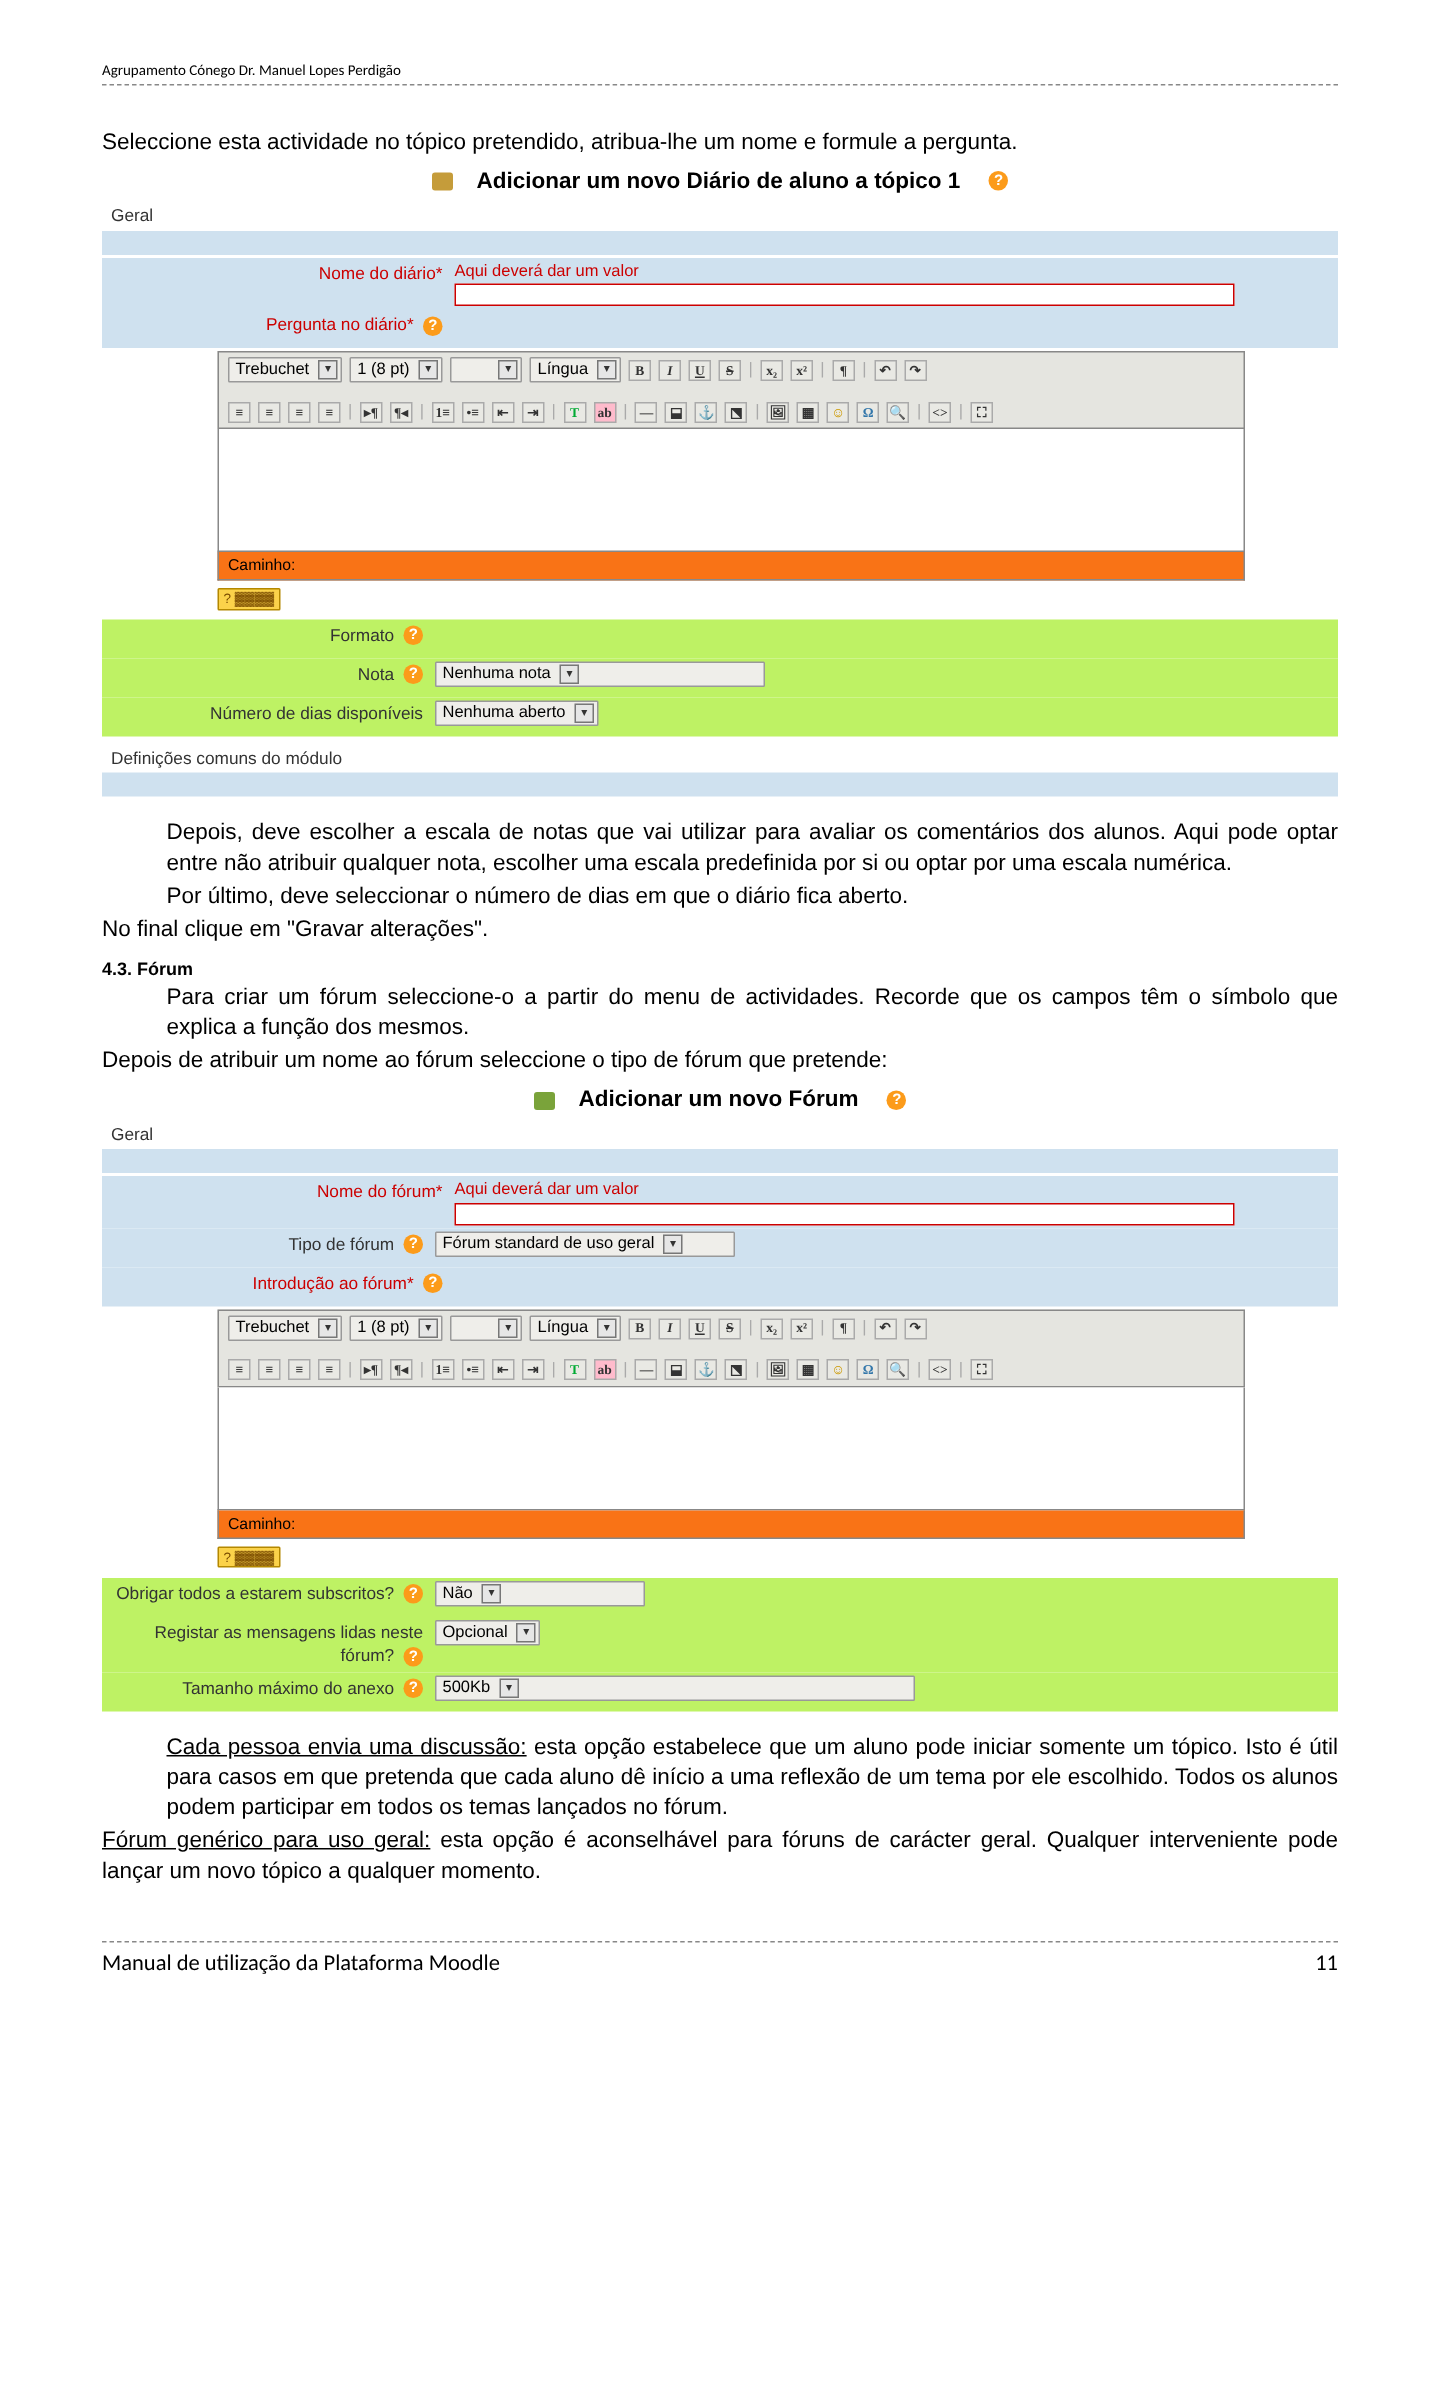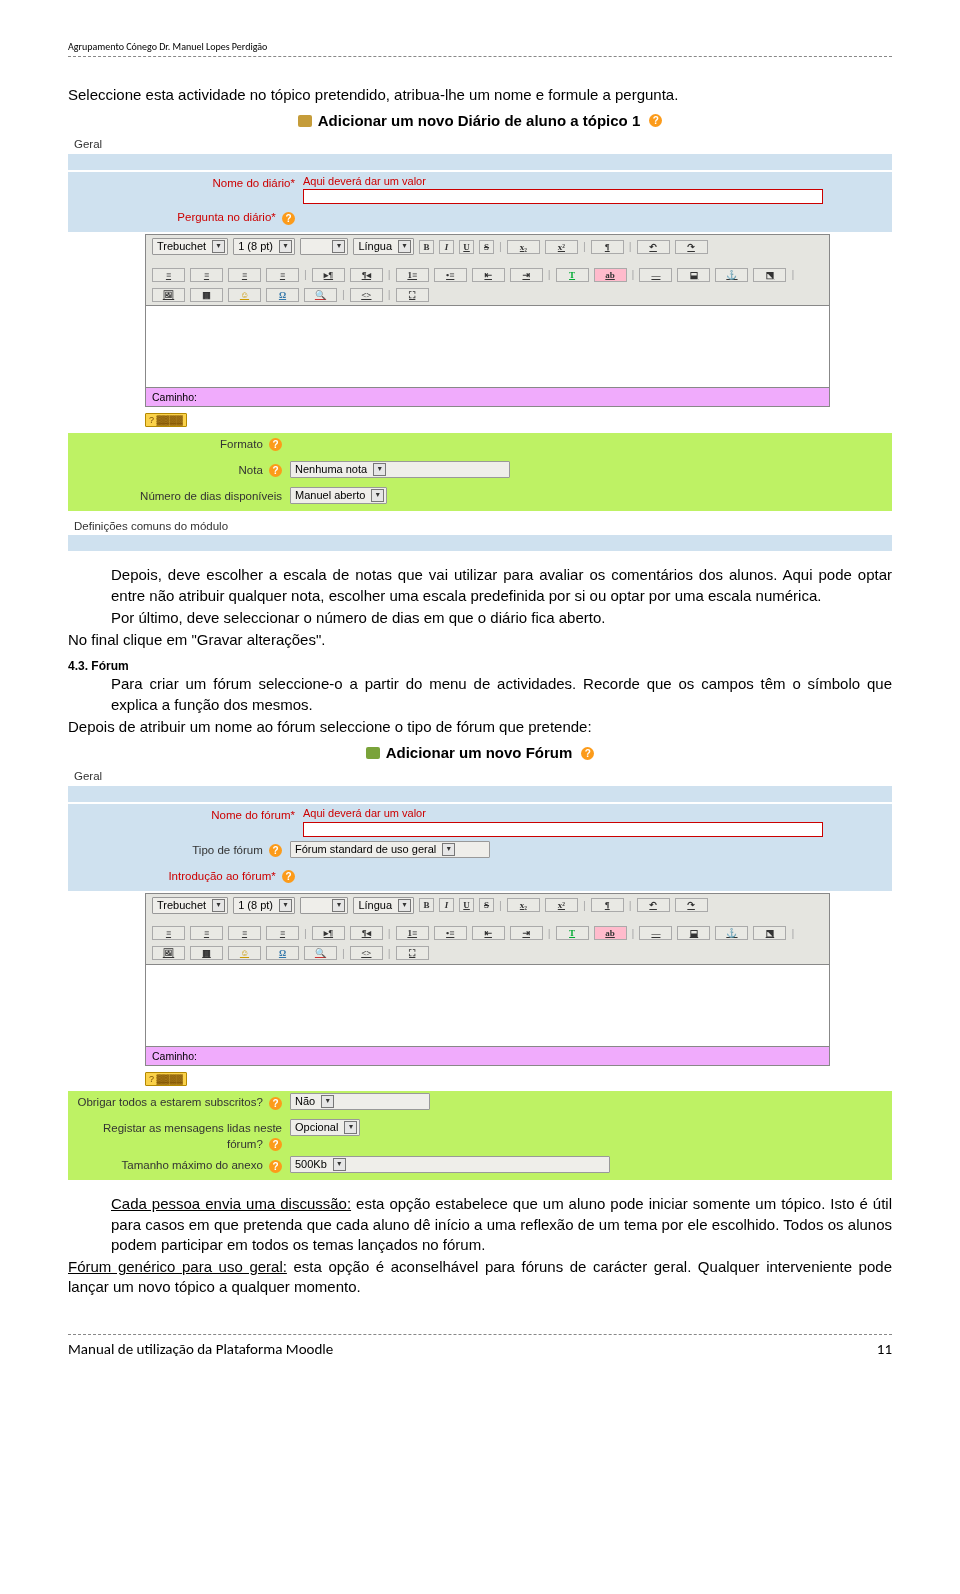--- a/index.html
+++ b/index.html
@@ -8,42 +8,42 @@
   .doc-header { font-family: Calibri, Arial, sans-serif; font-size: 10px; margin-bottom: 2px; }
   .dashed-rule { border: none; border-top: 1px dashed #888; margin: 0 0 28px 0; }
   .dashed-rule.footer-rule { margin: 36px 0 4px 0; }
   .body-para { font-size: 15px; margin-bottom: 6px; text-align: justify; }
   .body-para.tight { margin-bottom: 2px; margin-left: 43px; }
   .sec-heading { font-weight: bold; font-size: 12px; margin-top: 8px; }
   .underline { text-decoration: underline; }
   .footer-row { font-family: Calibri, Arial, sans-serif; font-size: 15px; display: flex; justify-content: space-between; }
 
   .shot { background: #fff; margin: 6px 0 14px 0; }
-  .shot-h { display: flex; justify-content: center; align-items: center; gap: 6px; font-weight: bold; font-size: 15px; margin: 2px 0 6px 0; }
+  .shot-h { display: flex; justify-content: center; align-items: center; gap: 16px; font-weight: bold; font-size: 15px; margin: 2px 0 6px 0; }
   .shot-h .hicon { width: 14px; height: 12px; background: #c59c3a; border-radius: 2px; display: inline-block; }
   .help-icon { display: inline-block; width: 13px; height: 13px; border-radius: 50%; background: #fc9b1a; color: #fff; font-size: 10px; text-align: center; line-height: 13px; font-weight: bold; vertical-align: middle; margin-left: 3px; }
   .group-lbl { font-size: 11.5px; font-weight: normal; color: #333; padding-left: 6px; }
   .bluebar { background: #cfe1ef; height: 16px; margin: 1px 0 2px 0; }
   .thinrow { background: #cfe1ef; display: flex; align-items: flex-start; padding: 2px 0; min-height: 26px; font-size: 11.5px; }
   .thinrow.whitebg { background: #bef264; }
   .thinrow .lbl { flex: 0 0 222px; text-align: right; padding-right: 8px; color: #333; padding-top: 2px; }
   .thinrow .lbl.red { color: #c00; margin-left: 13px; }
   .thinrow .val { flex: 1 1 auto; padding-right: 6px; }
   .req-box { color: #c00; font-size: 11px; margin-bottom: 1px; }
   .txtfield { border: 1px solid #c00; background: #fff; height: 15px; width: 100%; max-width: 520px; padding: 0 3px; font-size: 11px; }
   .dropdown { display: inline-flex; align-items: center; background: #efeeea; border: 1px solid #999; height: 17px; font-size: 11px; padding: 0 2px 0 4px; border-radius: 1px; vertical-align: middle; }
   .dropdown .dd-txt { padding-right: 6px; }
   .dropdown .dd-arrow { width: 13px; height: 13px; background: #e6e6e6; border: 1px solid #777; display: inline-flex; align-items: center; justify-content: center; font-size: 8px; color: #333; }
   .editor-wrap { margin: 2px 0 0 77px; width: 685px; }
   .toolbar { background: #e5e5e0; border: 1px solid #888; padding: 3px 6px; display: flex; flex-wrap: wrap; gap: 5px; align-items: center; font-size: 10px; }
   .tbicon { width: 15px; height: 14px; background: #e9e9e4; border: 1px solid #aaa; display: inline-flex; align-items: center; justify-content: center; font-size: 9px; color: #333; font-weight: bold; font-family: serif; }
-  .tbicon.sm { width: 33px; text-decoration: underline; }
+  .tbicon.sm { width: 15px; }
   .tr-sep { color: #aaa; font-size: 11px; }
   .editor-body { background: #fff; border: 1px solid #888; border-top: none; height: 82px; }
-  .editor-foot { background: #f0abfc; border: 1px solid #888; border-top: none; padding: 2px 6px; font-size: 10.5px; display: flex; justify-content: space-between; }
+  .editor-foot { background: #f97316; border: 1px solid #888; border-top: none; padding: 2px 6px; font-size: 10.5px; display: flex; justify-content: space-between; }
   .html-badge { display: inline-block; background: #fbd24a; border: 1px solid #b48800; color: #7a4c00; font-size: 9px; padding: 0 3px; border-radius: 1px; }
   .simple-rows { margin: 4px 0 2px 0; }
   .simple-rows .thinrow .lbl { flex: 0 0 222px; }
   .plain { font-size: 11px; padding-top: 2px; }
   .twonarrow .lbl { flex: 0 0 250px; }
 </style>
 </head>
 <body>
 
 <div class="page">
@@ -153,21 +153,21 @@
       <div class="thinrow whitebg">
         <div class="lbl"><span>Nota</span> <span class="help-icon">?</span></div>
         <div class="val"><span class="dropdown" style="width:220px">
               <span class="dd-txt">Nenhuma nota</span>
               <span class="dd-arrow">▾</span>
             </span></div>
       </div>
       <div class="thinrow whitebg">
         <div class="lbl">Número de dias disponíveis</div>
         <div class="val"><span class="dropdown">
-              <span class="dd-txt">Manuel aberto</span>
+              <span class="dd-txt">Nenhuma aberto</span>
               <span class="dd-arrow">▾</span>
             </span></div>
       </div>
     </div>
 
     <div class="group-lbl" style="margin-top:8px">Definições comuns do módulo</div>
     <div class="bluebar"></div>
   </div>
 
   <p class="body-para tight">Depois, deve escolher a escala de notas que vai utilizar para avaliar os comentários dos alunos. Aqui pode optar entre não atribuir qualquer nota, escolher uma escala predefinida por si ou optar por uma escala numérica.</p>

